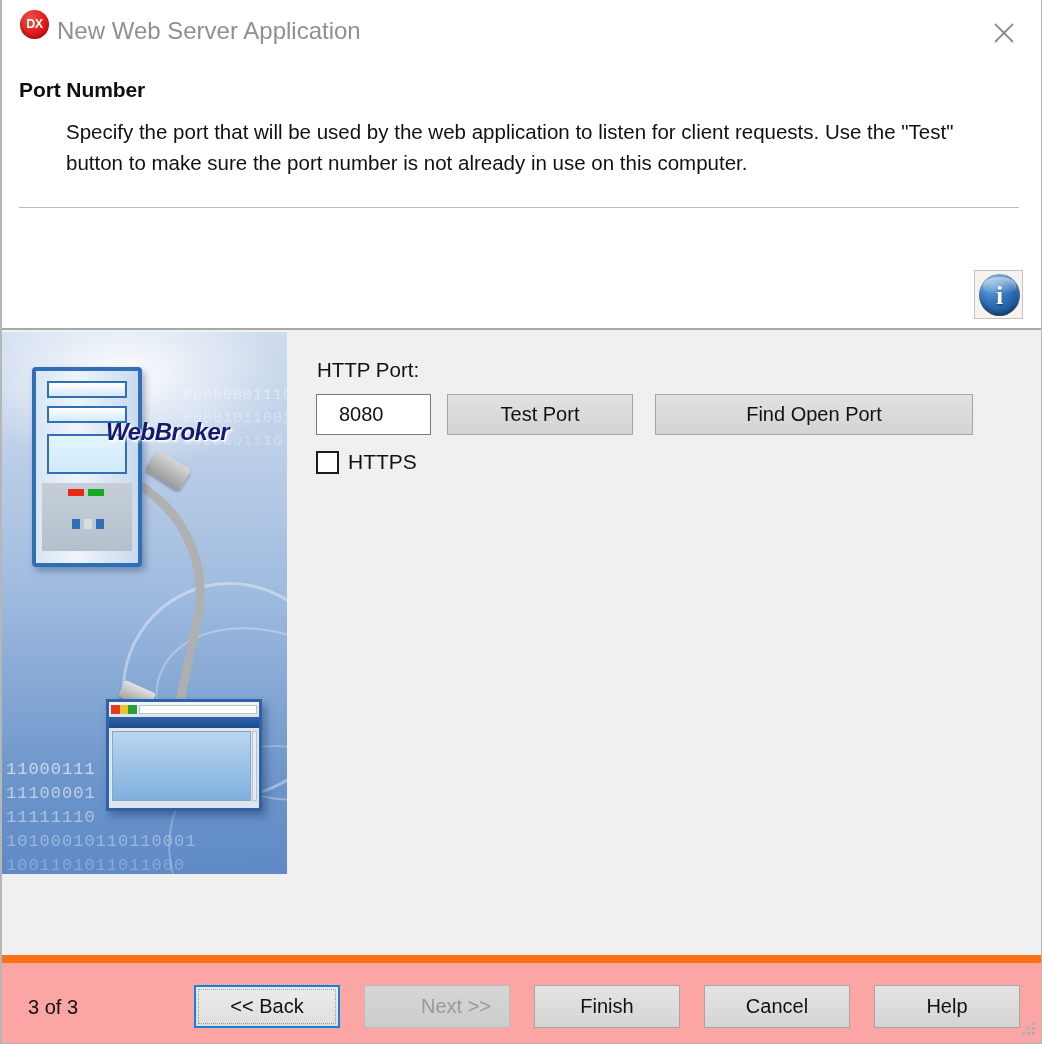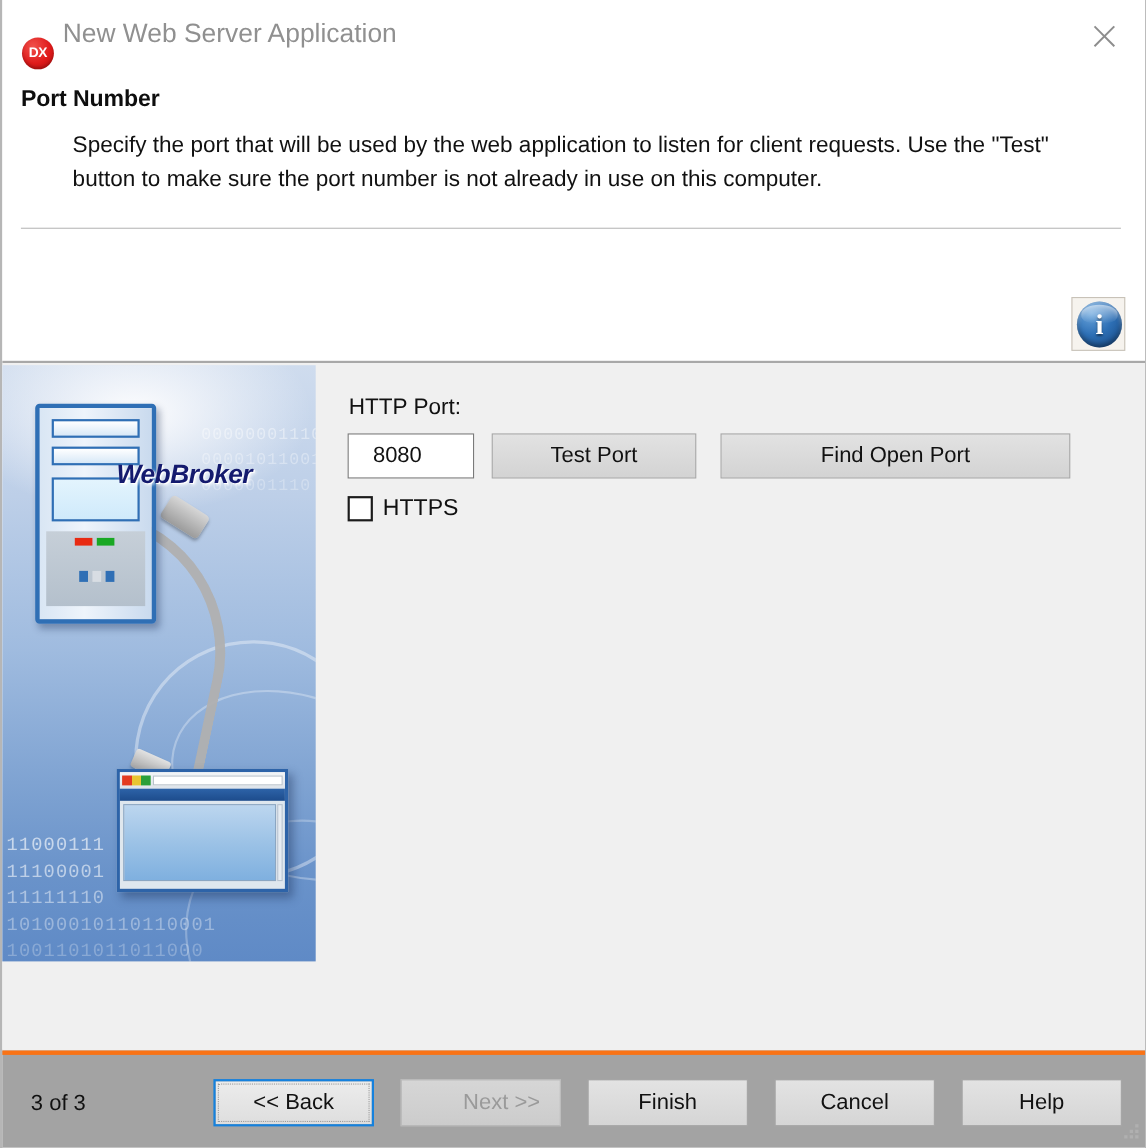--- a/index.html
+++ b/index.html
@@ -41,21 +41,21 @@
 
   .titlebar {
     position: absolute;
     left: 0; top: 0;
     width: 100%;
     height: 62px;
   }
 
   .app-icon {
     position: absolute;
-    left: 18px; top: 34px;
+    left: 18px; top: 10px;
     width: 29px; height: 29px;
     border-radius: 50%;
     background: radial-gradient(circle at 35% 28%, #f0504a 0%, #e01b1b 55%, #c00d0d 100%);
     box-shadow: inset 0 -2px 3px rgba(0,0,0,.25);
   }
   .app-icon span {
     position: absolute;
     left: 0; top: 0;
     width: 100%;
     line-height: 29px;
@@ -419,22 +419,22 @@
     font-size: 21px;
     color: #111111;
   }
 
   
   .footer {
     position: absolute;
     left: 0; top: 955px;
     right: 0;
     height: 88px;
-    background: #a3a3a3;
-    border-top: 4px solid #f97316;
+    background: #fca5a5;
+    border-top: 8px solid #f97316;
     box-sizing: border-box;
   }
   .page-count {
     position: absolute;
     left: 26px; top: 33px;
     font-size: 20px;
     color: #111111;
   }
   .fbtn {
     position: absolute;

